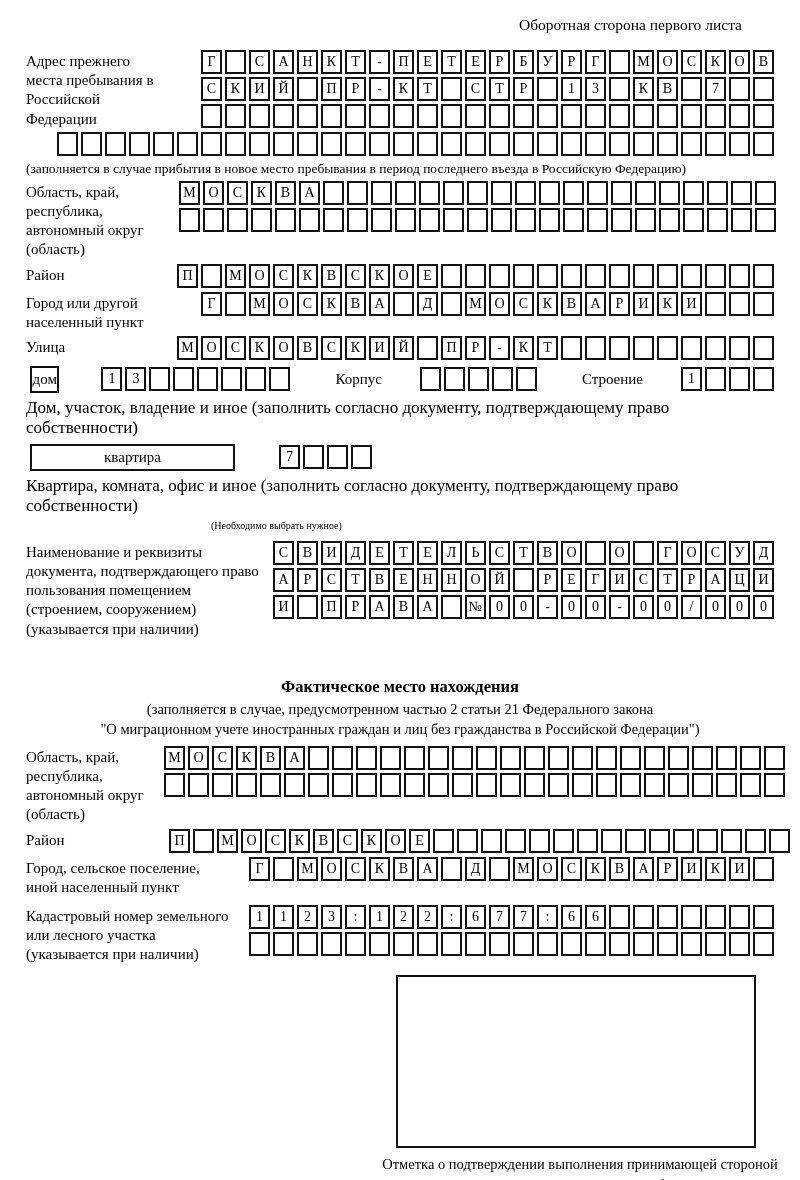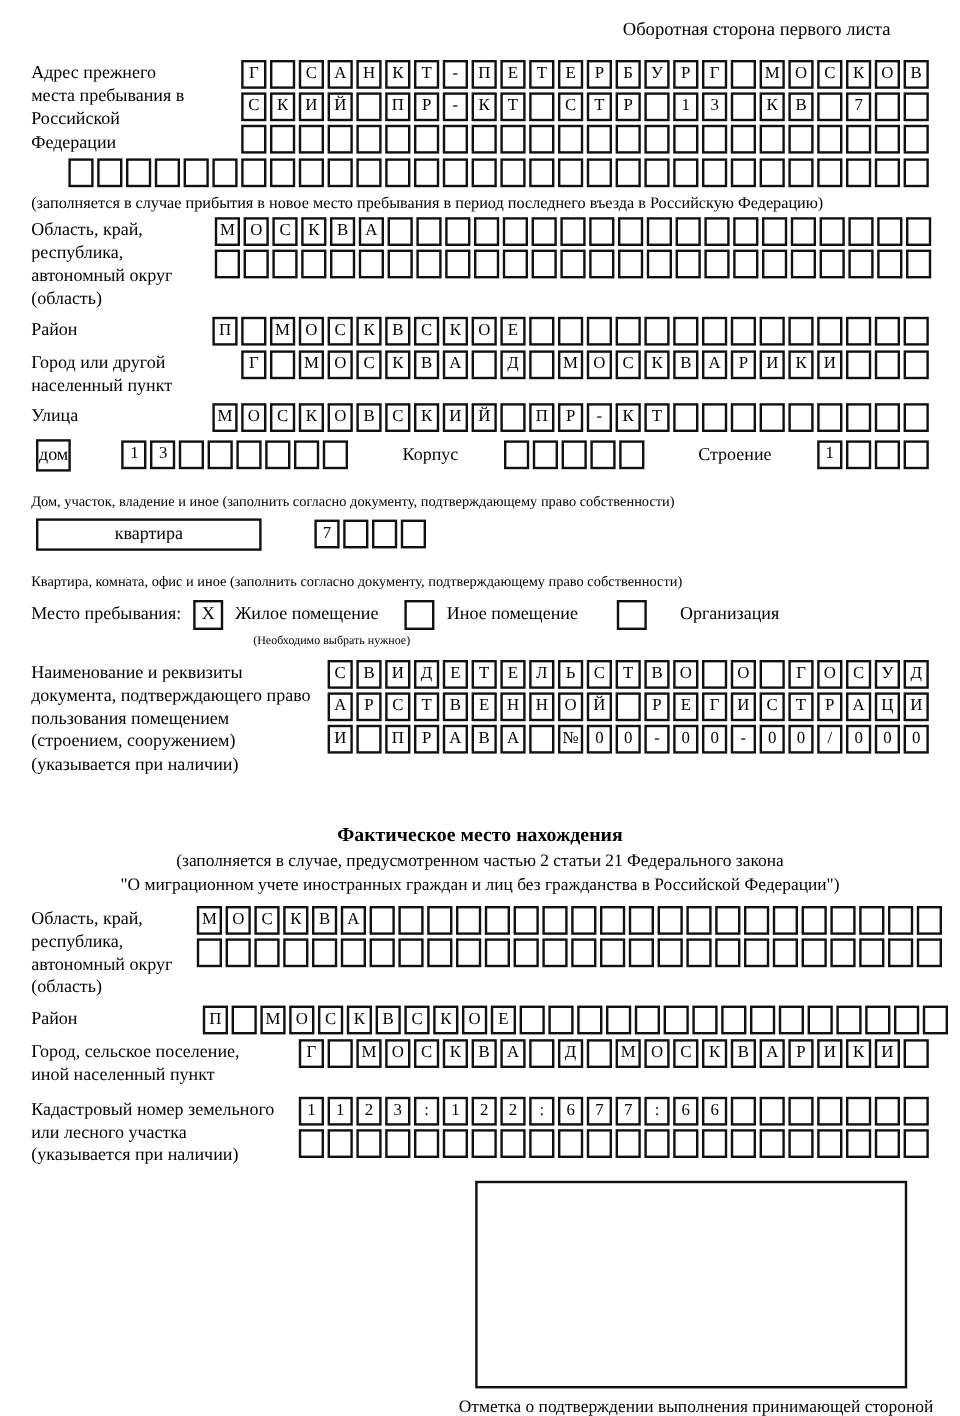--- a/index.html
+++ b/index.html
@@ -27,25 +27,25 @@
 
   .small-note { text-align:left; font-size:13.5px; margin-top:5px; }
   .section-title { text-align:center; font-weight:bold; font-size:16.5px; margin:10px 0 4px 0; }
 
   .label-4l { flex-basis:150px; }
   .label-narrow { flex-basis:150px; }
 
   .houserow { display:flex; align-items:center; margin-top:6px;gap:31px; }
   .namedbox { border:2px solid #111; height:27px; display:flex; align-items:center; justify-content:center; font-size:15px; }
   .box-dom { width:172px; margin-left:4px; }
-  .box-kv { width:188px; margin-left:4px; }
+  .box-kv { width:205px; margin-left:4px; }
   .houserow .cellrow { justify-content:flex-start; }
   .inline-label { margin:0 4px 0 14px; }
 
-  .caption { font-size:12px; margin-top:18px; }
+  .caption { font-size:17px; margin-top:5px; }
 
   .stayrow { display:flex; align-items:center; margin-top:8px; }
   .checkbox {
     width:25px; height:25px; border:2px solid #111; margin-left:10px;
     display:flex; align-items:center; justify-content:center; font-size:15px;
   }
   .stay-opt-label { margin-left:10px; }
   .stay-note { font-size:10px; margin:4px 0 0 185px; }
 
   .field--abslabel { position:relative; }
@@ -376,29 +376,20 @@
     <div class="namedbox box-kv">квартира</div>
     <div class="cellrow" style="margin-left:10px;">
         <span class="cell">7</span>
         <span class="cell"></span>
         <span class="cell"></span>
         <span class="cell"></span>
       </div>
   </div>
   <div class="caption">Квартира, комната, офис и иное (заполнить согласно документу, подтверждающему право собственности)</div>
 
-  <div class="stayrow">
-    <span>Место пребывания:</span>
-    <span class="checkbox">X</span>
-    <span class="stay-opt-label">Жилое помещение</span>
-    <span class="checkbox" style="margin-left:22px;"></span>
-    <span class="stay-opt-label">Иное помещение</span>
-    <span class="checkbox" style="margin-left:32px;"></span>
-    <span class="stay-opt-label" style="margin-left:28px;">Организация</span>
-  </div>
   <div class="stay-note">(Необходимо выбрать нужное)</div>
 
   <div class="field field--abslabel" style="margin-top:10px; min-height:88px;">
     <div class="field__label doc-label">Наименование и реквизиты документа, подтверждающего право пользования помещением (строением, сооружением) (указывается при наличии)</div>
     <div class="field__rows">
       <div class="cellrow">
           <span class="cell">С</span>
           <span class="cell">В</span>
           <span class="cell">И</span>
           <span class="cell">Д</span>

